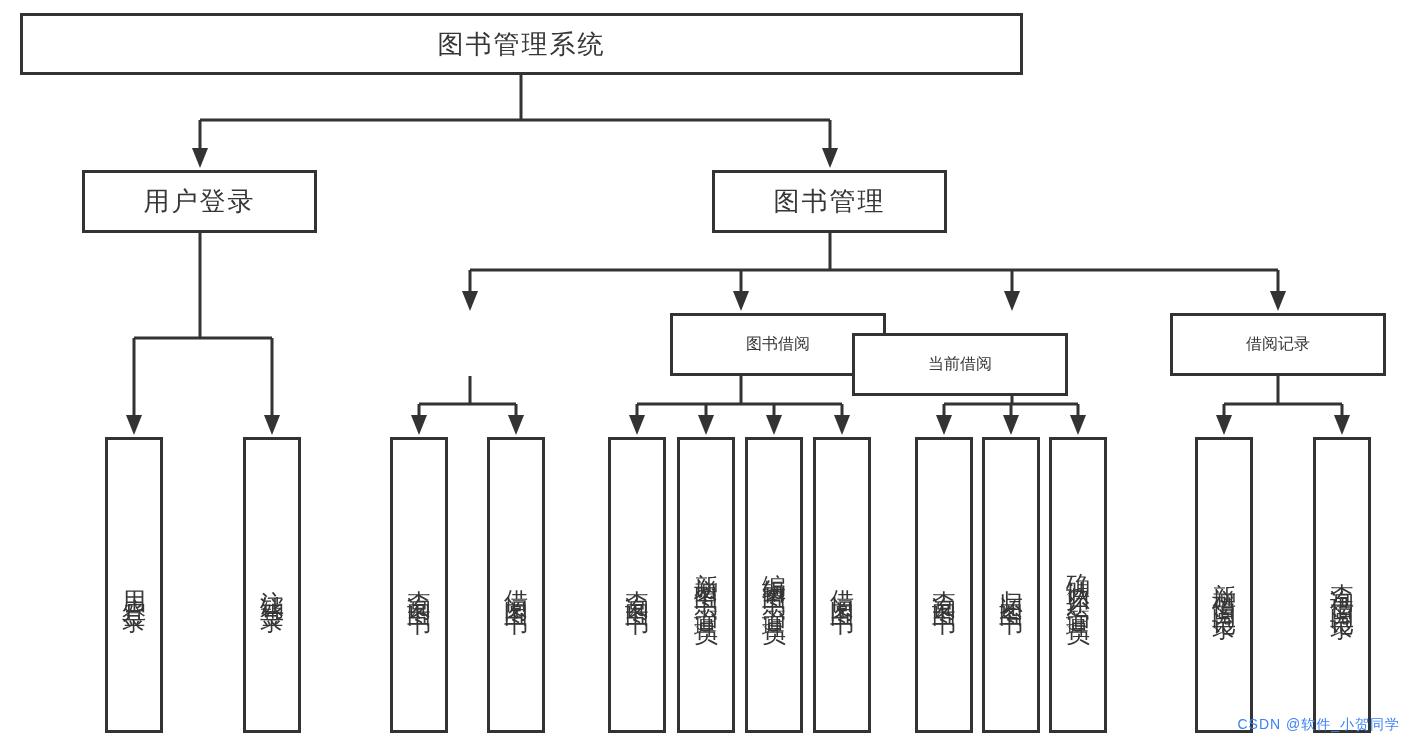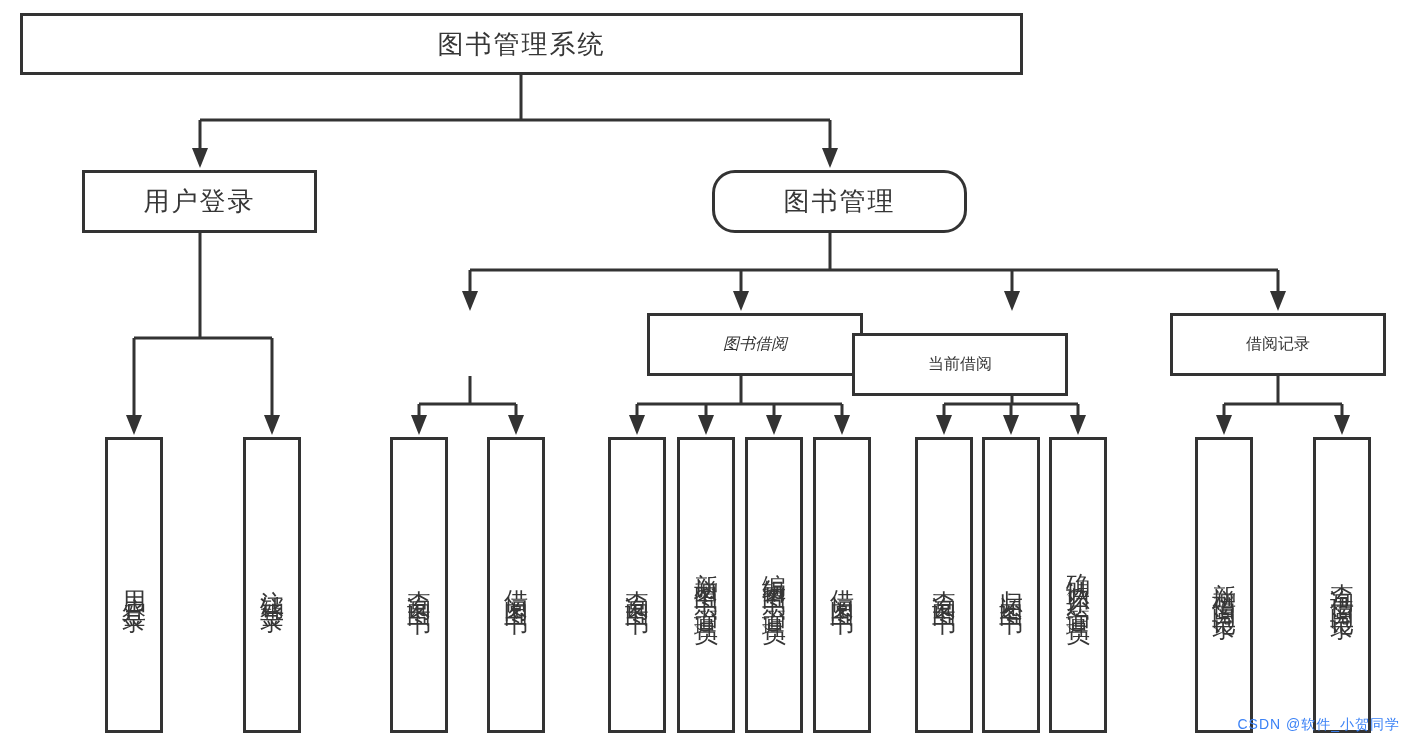--- a/index.html
+++ b/index.html
@@ -74,25 +74,25 @@
     </g>
   </svg>
 
   <div class="node root">
     <span>图书管理系统</span>
   </div>
 
   <div class="node hbox" style="left:82px;width:235px;">
     <span>用户登录</span>
   </div>
-  <div class="node hbox" style="left:712px;width:255px;border-radius:23px;">
+  <div class="node hbox" style="left:712px;width:235px;">
     <span>图书管理</span>
   </div>
 
-  <div class="node mid" style="left:647px;font-style:italic;">
+  <div class="node mid" style="left:670px;">
     <span>图书借阅</span>
   </div>
   <div class="node mid" style="left:852px;margin-top:20px;">
     <span>当前借阅</span>
   </div>
   <div class="node mid" style="left:1170px;">
     <span>借阅记录</span>
   </div>
 
   <div class="node vbox" style="left:105px;">

